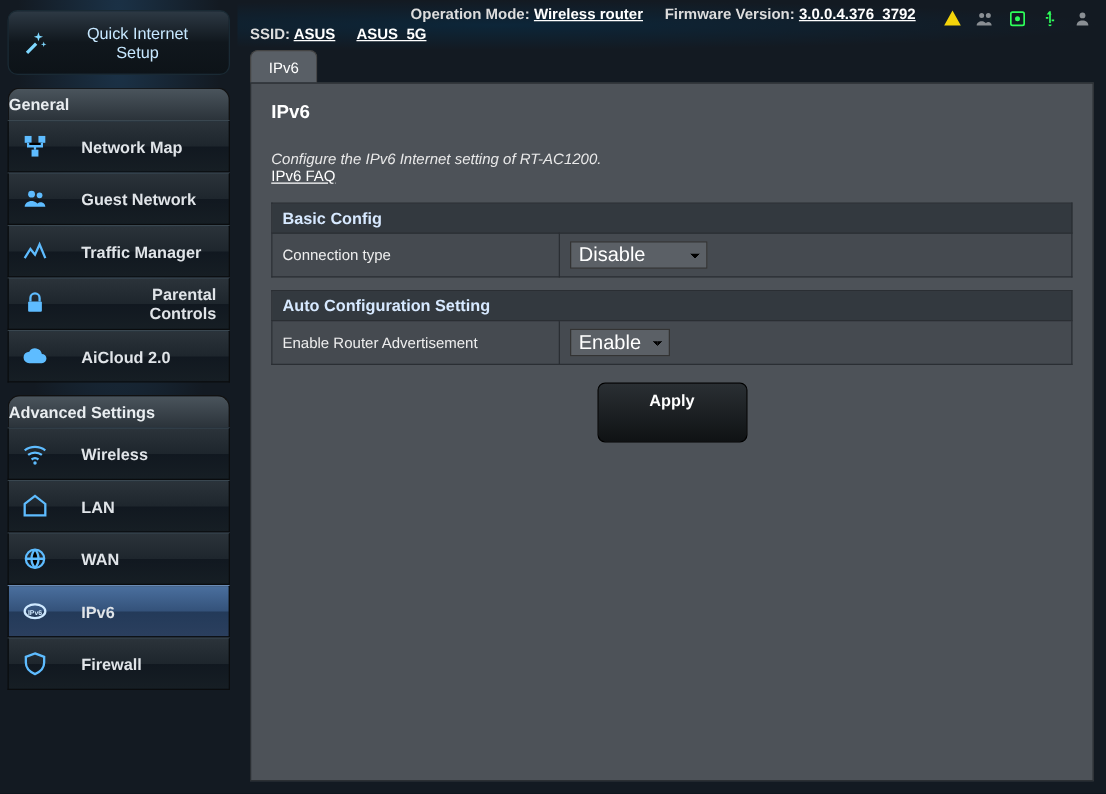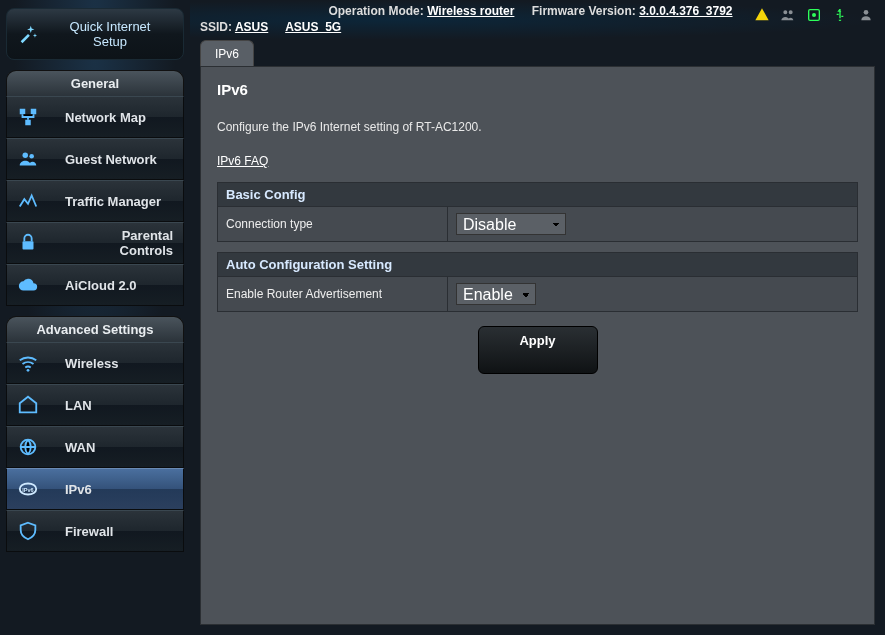--- a/index.html
+++ b/index.html
@@ -15,21 +15,21 @@
     background: linear-gradient(#2d3944,#10171d 50%,#0d1318);
     display:flex; align-items:center; gap:8px; padding:0 10px;
     color:#c7e8ff; font-weight:normal; font-size:13px; cursor:pointer;
   }
   .qis-btn .icon { width:22px; height:22px; }
   .section-cap {
     height:26px; width:178px; margin:4px auto 0 auto;
     border-radius:10px 10px 0 0;
     background: linear-gradient(#4a545c,#2b333a);
     border:1px solid #111; border-bottom:none;
-    display:flex; align-items:center; justify-content:center;
+    display:flex; align-items:center; 
     color:#e9edf0; font-weight:bold; font-size:13px;
   }
   .nav-list { width:178px; margin:0 auto; }
   .nav-item {
     height:42px; display:flex; align-items:center; gap:26px;
     padding:0 10px; cursor:pointer;
     background: linear-gradient(#2b333a 0%, #1e262d 50%, #111820 51%, #161e24 100%);
     border:1px solid #0a0c0e; border-top:1px solid #3a4750;
     color:#e0e4e8; font-weight:bold; font-size:13px;text-align:right;
   }
@@ -56,21 +56,21 @@
     display:inline-block; height:26px; line-height:26px; padding:0 14px;
     background:#595f66; color:#fff; font-size:12px;
     border-radius:6px 6px 0 0; border:1px solid #444; border-bottom:none;
   }
   .content-wrap { flex:1; padding:0 10px 10px 10px;}
   .panel {
     background:#4d5258; border:1px solid #2b2f33;
     height:559px; padding:14px 16px;
   }
   .page-title { font-size:15px; color:#fff; font-weight:bold; margin-bottom:22px;}
-  .desc { font-size:12px; color:#e9e9e9; margin-bottom:20px;}
+  .desc { font-size:12px; color:#e9e9e9; margin-bottom:0;font-style:italic;}
   .faq { color:#fff; text-decoration:underline; font-size:12px; cursor:pointer; display:inline-block; margin-bottom:14px;}
   .tbl { width:100%; border:1px solid #2a2e33; border-collapse:collapse;padding-left:16px;}
   .tbl-head td { background:#33393f; padding:4px 8px; color:#d7e9ff; font-weight:bold; border:1px solid #2a2e33; font-size:13px;}
   .tbl-row td { background:#454a50; padding:6px 8px; color:#eee; border:1px solid #2a2e33; font-size:12px;}
   .tbl-row td.labelcell{ width:230px; color:#eee;}
   select {
     background:#5b6066; color:#fff; border:1px solid #333; height:22px; padding:0 22px 0 6px;
     font-size:16px; -webkit-appearance:none; appearance:none;
     background-image: linear-gradient(45deg, transparent 50%, #000 50%), linear-gradient(135deg, #000 50%, transparent 50%);
     background-position: right 9px top 9px, right 5px top 9px;

